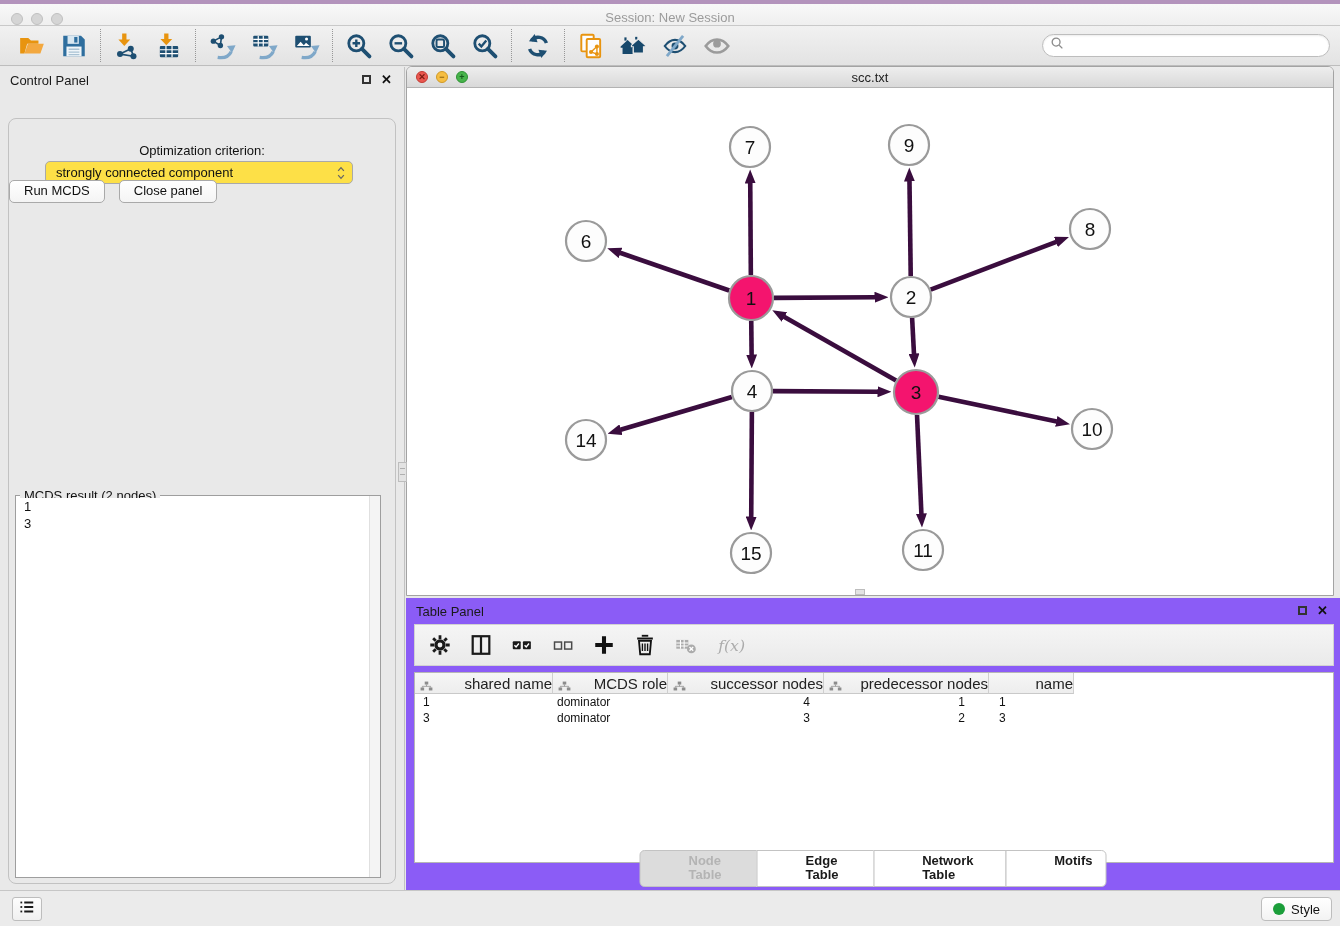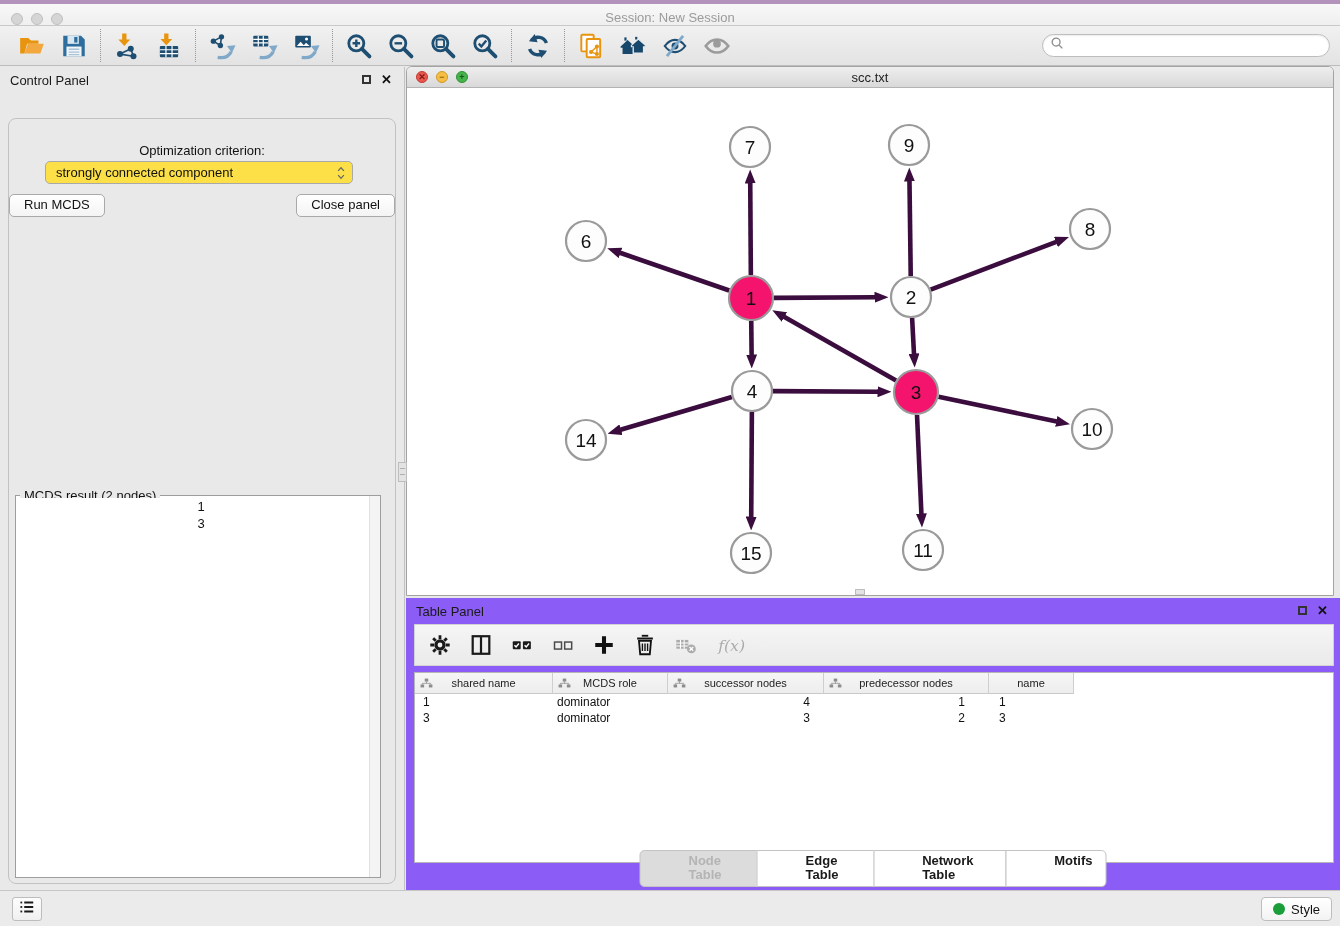--- a/index.html
+++ b/index.html
@@ -38,24 +38,24 @@
     padding:3px 13px 4px;margin-left:-1px;line-height:14px;}
   .tab:first-child{border-radius:5px 0 0 5px;margin-left:0;}
   .tab:last-child{border-radius:0 5px 5px 0;}
   .tab.active{background:#DCDCDC;color:#B4B4B4;font-weight:bold;}
   .cp-content{position:absolute;left:8px;right:8px;top:51px;bottom:6px;border:1px solid #C2C2C2;border-radius:8px;background:#E9E9E9;padding-left:45px;}
   .opt-label{position:absolute;left:0;right:0;top:24px;text-align:center;font-size:13px;color:#111;}
   .dropdown{position:absolute;left:36px;right:42px;top:42px;height:23px;background:#fde047;border:1px solid #A9A9A9;border-radius:5px;
     display:flex;align-items:center;font-size:13px;color:#111;padding-left:10px;}
   .dropdown .chev{margin-left:auto;margin-right:6px;display:flex;}
   .dropdown .chev svg{width:10px;height:16px;}
-  .cp-buttons{position:absolute;left:0;right:0;top:75px;display:flex;justify-content:space-between;gap:30px;}
+  .cp-buttons{position:absolute;left:0;right:0;top:61px;display:flex;justify-content:flex-start;gap:14px;}
   .btn{background:linear-gradient(#FFFFFF,#F4F4F4);border:1px solid #A9A9A9;border-radius:5px;font-size:13px;color:#111;
     padding:3px 14px 4px;line-height:14px;}
-  .groupbox{position:absolute;left:6px;right:14px;top:376px;bottom:5px;border:1px solid #9E9E9E;background:#fff;text-align:center;}
+  .groupbox{position:absolute;left:6px;right:14px;top:376px;bottom:5px;border:1px solid #9E9E9E;background:#fff;}
   .groupbox-legend{position:absolute;left:4px;top:-8px;background:#E9E9E9;padding:0 4px;font-size:13px;color:#111;}
   .result-area{position:absolute;left:2px;top:2px;right:2px;bottom:2px;background:#fff;overflow:hidden;}
   .result-area .line{font-size:13px;line-height:17px;padding-left:6px;color:#111;}
   .result-scroll{position:absolute;right:0;top:0;width:11px;bottom:0;background:#F4F4F4;border-left:1px solid #E0E0E0;}
 
   
   .net-window{position:absolute;left:406px;top:66px;width:928px;height:530px;background:#fff;
     border:1px solid #A3A3A3;border-radius:6px 6px 0 0;}
   .net-titlebar{position:absolute;left:0;top:0;right:0;height:21px;border-radius:5px 5px 0 0;
     background:linear-gradient(#EEEEEE,#D9D9D9);border-bottom:1px solid #B3B3B3;}
@@ -76,21 +76,21 @@
   .table-panel{position:absolute;left:406px;top:598px;right:0;bottom:36px;background:#8b5cf6;}
   .tp-toolbar{position:absolute;left:8px;right:6px;top:26px;height:42px;background:linear-gradient(#F5F5F5,#EAEAEA);
     border:1px solid #D2D2D2;display:flex;align-items:center;gap:15px;padding-left:12px;}
   .tp-toolbar .ticon{width:26px;height:26px;}
   .tp-toolbar .ticon svg{width:24px;height:24px;}
   .tp-toolbar .ticon.wide{width:36px;}
   .tp-toolbar .ticon.wide svg{width:36px;}
   .tp-table{position:absolute;left:8px;right:6px;top:74px;bottom:27px;background:#fff;border:1px solid #B6B6B6;overflow:hidden;}
   .thead{display:flex;}
   .th{position:relative;height:21px;background:linear-gradient(#F6F6F6,#EDEDED);border-right:1px solid #CFCFCF;border-bottom:1px solid #C9C9C9;
-    display:flex;align-items:center;justify-content:center;font-size:11px;color:#222;}
+    display:flex;align-items:center;justify-content:flex-end;font-size:15px;color:#222;}
   .th .hier{position:absolute;left:5px;top:5px;width:13px;height:11px;}
   .trow{display:flex;height:16px;align-items:center;}
   .td{font-size:12px;color:#111;height:16px;line-height:16px;white-space:nowrap;overflow:hidden;}
   .tp-tabs{position:absolute;bottom:3px;left:50%;transform:translateX(-50%);display:flex;}
   .tp-tabs .tab{font-weight:bold;padding-left:48px;}
 
   
   .statusbar{position:absolute;left:0;bottom:0;right:0;height:36px;background:#EBEBEB;border-top:1px solid #C6C6C6;}
   .status-left-btn{position:absolute;left:12px;top:6px;width:30px;height:24px;background:linear-gradient(#FDFDFD,#F0F0F0);
     border:1px solid #BDBDBD;border-radius:3px;display:flex;align-items:center;justify-content:center;}

